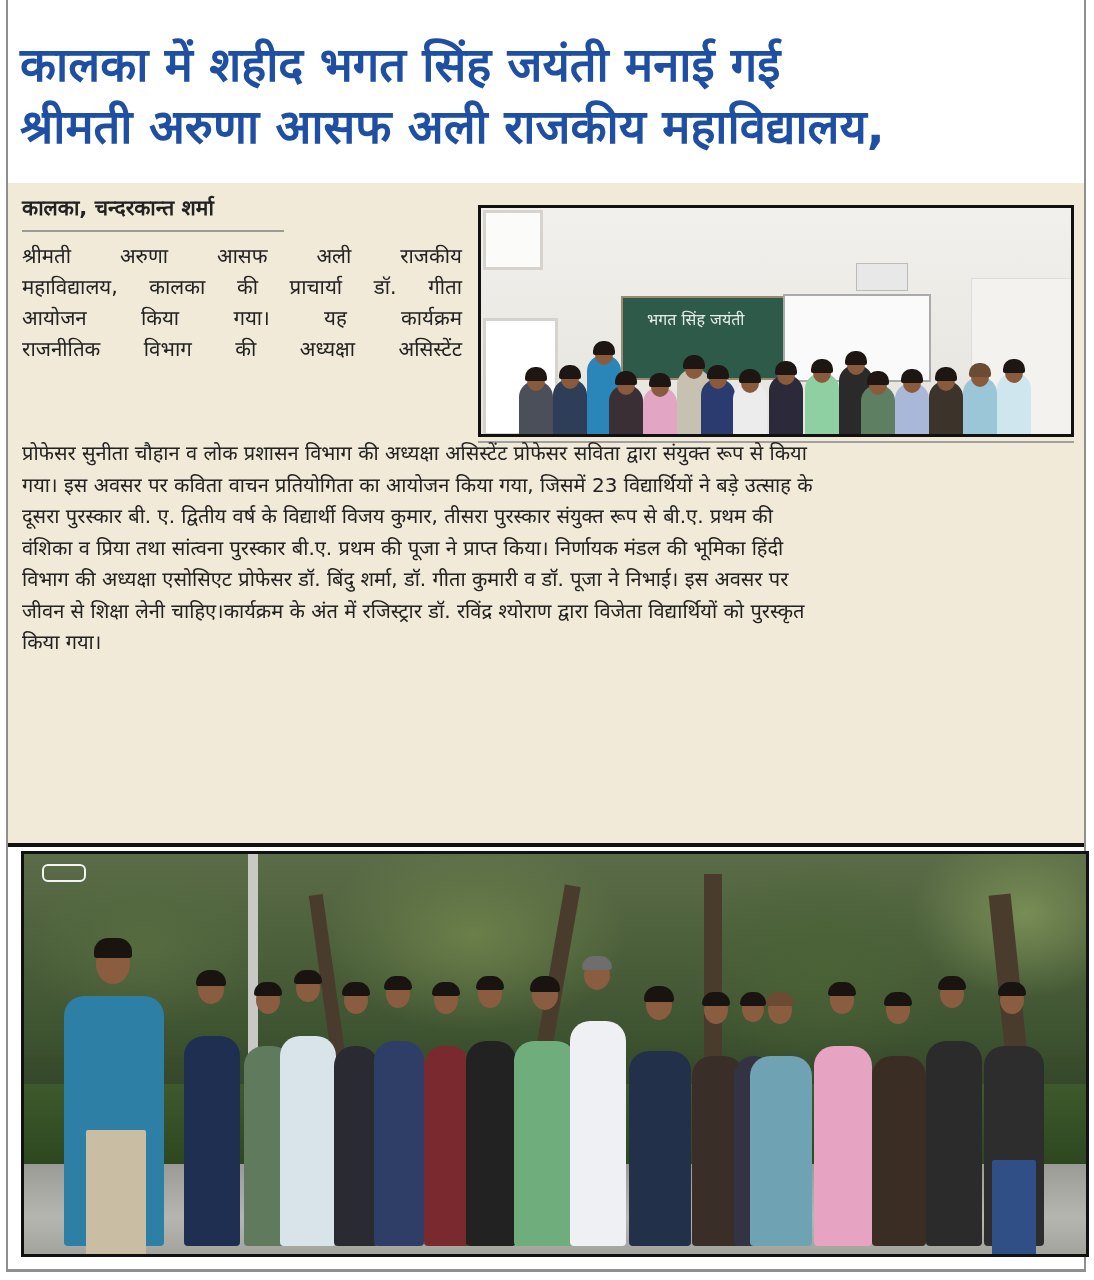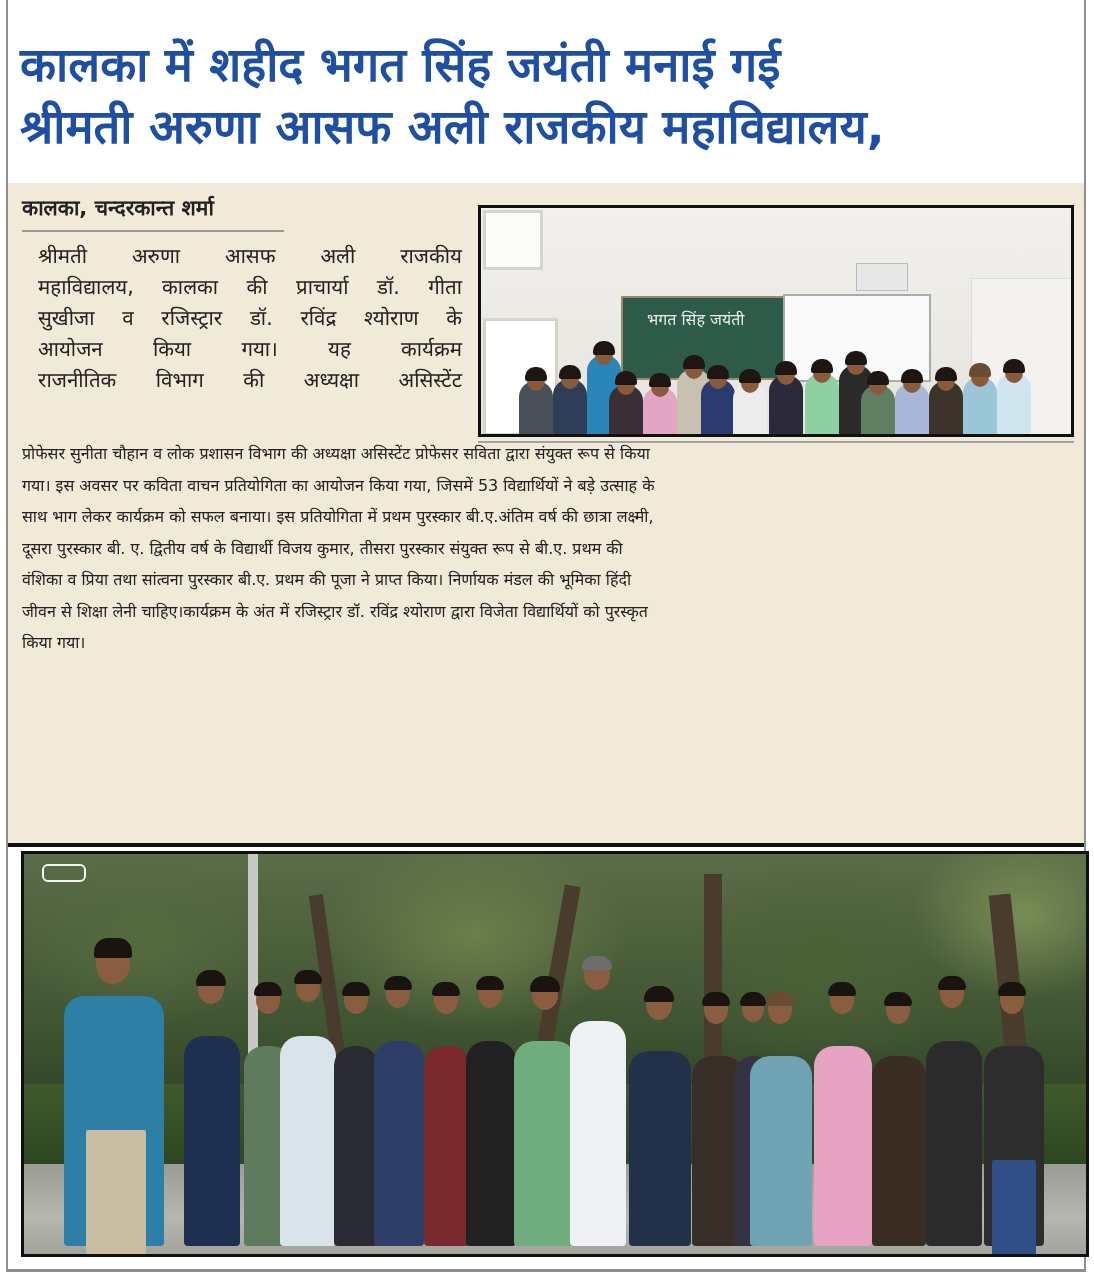--- a/index.html
+++ b/index.html
@@ -3,22 +3,22 @@
 <meta charset="utf-8">
 <style>
   html, body { margin:0; padding:0; }
   body { width:1094px; height:1280px; background:#ffffff; position:relative; overflow:hidden; font-family:"DejaVu Sans", sans-serif; }
   .page { position:absolute; left:6px; top:0; width:1080px; height:1272px; border-left:2px solid #8f8f8f; border-right:2px solid #8f8f8f; border-bottom:3px solid #8f8f8f; background:#ffffff; box-sizing:border-box; }
   .headline { position:absolute; left:12px; top:34px; width:1070px; color:#1e4fa3; font-family:"DejaVu Sans", sans-serif; font-weight:bold; font-size:47px; line-height:62px; letter-spacing:0px; white-space:nowrap; }
   .article { position:absolute; left:0; top:183px; width:1076px; height:660px; background:#f1ead8; }
   .byline { position:absolute; left:14px; top:10px; font-weight:bold; font-size:21px; color:#222; font-family:"DejaVu Sans", sans-serif; }
   .byline-rule { position:absolute; left:14px; top:47px; width:262px; height:2px; background:#9a9a9a; }
   .body-col { position:absolute; left:14px; top:58px; width:440px; font-size:20.5px; line-height:31px; color:#222; text-align:justify; text-align-last:justify; font-family:"DejaVu Sans", sans-serif; }
-  .body-col span { display:block;margin-left:16px; }
-  .body-wide { position:absolute; left:14px; top:255px; width:1052px; font-size:16px; line-height:31.5px; color:#222; font-family:"DejaVu Sans", sans-serif; }
+  .body-col span { display:block; }
+  .body-wide { position:absolute; left:14px; top:255px; width:1052px; font-size:20px; line-height:31.5px; color:#222; font-family:"DejaVu Sans", sans-serif; }
   .body-wide span { display:block; white-space:nowrap; }
   .photo1 { position:absolute; left:470px; top:22px; width:596px; height:232px; border:3px solid #111; box-sizing:border-box; overflow:hidden; background:#c4b5fd; }
   .photo1-rule { position:absolute; left:470px; top:258px; width:596px; height:2px; background:#a0a0a0; }
   .wall { position:absolute; inset:0; background:linear-gradient(180deg,#f1f0ec 0%,#e6e4de 100%); }
   .window { position:absolute; left:2px; top:110px; width:75px; height:118px; background:#fff; border:3px solid #d6d3cc; box-sizing:border-box; }
   .window-top { position:absolute; left:2px; top:2px; width:60px; height:60px; background:#fbfbf9; border:3px solid #d6d3cc; box-sizing:border-box; }
   .chalkboard { position:absolute; left:140px; top:88px; width:160px; height:80px; background:#2e5a4a; border:2px solid #9a8a70; }
   .chalk-text { position:absolute; left:24px; top:10px; color:#e6ece8; font-size:16px; font-family:"DejaVu Sans", sans-serif; }
   .whiteboard { position:absolute; left:302px; top:86px; width:148px; height:88px; background:#fafafa; border:2px solid #aaa; box-sizing:border-box; }
   .projector { position:absolute; left:375px; top:55px; width:50px; height:26px; background:#e8e8e8; border:1px solid #bbb; }
@@ -55,21 +55,20 @@
     <div>श्रीमती अरुणा आसफ अली राजकीय महाविद्यालय,</div>
   </div>
 
   <div class="article">
     <div class="byline">कालका, चन्दरकान्त शर्मा</div>
     <div class="byline-rule"></div>
 
     <div class="body-col">
       <span>श्रीमती अरुणा आसफ अली राजकीय</span>
       <span>महाविद्यालय, कालका की प्राचार्या डॉ. गीता</span>
-      <span>सुखीजा व रजिस्ट्रार डॉ. रविंद्र श्योराण के</span>
       <span>आयोजन किया गया। यह कार्यक्रम</span>
       <span>राजनीतिक विभाग की अध्यक्षा असिस्टेंट</span>
     </div>
 
     <div class="photo1">
       <div class="wall"></div>
       <div class="window-top"></div>
       <div class="window"></div>
       <div class="projector"></div>
       <div class="chalkboard">
@@ -125,24 +124,24 @@
           <div class="hair" style="left:468px;top:30px;background:#6b4b34;"></div>
         <div class="person" style="left:496px;height:70px;background:#cfe6ef;"></div>
           <div class="head" style="left:504px;top:30px;"></div>
           <div class="hair" style="left:502px;top:26px;"></div>
       </div>
     </div>
     <div class="photo1-rule"></div>
 
     <div class="body-wide">
       <span>प्रोफेसर सुनीता चौहान व लोक प्रशासन विभाग की अध्यक्षा असिस्टेंट प्रोफेसर सविता  द्वारा संयुक्त रूप से किया</span>
-      <span>गया। इस अवसर पर कविता वाचन प्रतियोगिता का आयोजन किया गया, जिसमें 53 विद्यार्थियों ने बड़े उत्साह के</span>
-      <span>साथ भाग लेकर कार्यक्रम को सफल बनाया। इस प्रतियोगिता में प्रथम पुरस्कार बी.ए.अंतिम वर्ष की छात्रा लक्ष्मी,</span>
+      <span>गया। इस अवसर पर कविता वाचन प्रतियोगिता का आयोजन किया गया, जिसमें 23 विद्यार्थियों ने बड़े उत्साह के</span>
       <span>दूसरा पुरस्कार बी. ए. द्वितीय वर्ष के विद्यार्थी विजय कुमार, तीसरा पुरस्कार संयुक्त रूप से बी.ए. प्रथम की</span>
       <span>वंशिका व प्रिया तथा सांत्वना पुरस्कार  बी.ए. प्रथम की पूजा ने प्राप्त किया। निर्णायक मंडल की भूमिका हिंदी</span>
+      <span>विभाग  की अध्यक्षा एसोसिएट प्रोफेसर डॉ. बिंदु शर्मा, डॉ. गीता कुमारी व डॉ. पूजा ने निभाई। इस अवसर पर</span>
       <span>जीवन से शिक्षा लेनी चाहिए।कार्यक्रम के अंत में रजिस्ट्रार डॉ. रविंद्र श्योराण द्वारा विजेता विद्यार्थियों को पुरस्कृत</span>
       <span>किया गया।</span>
     </div>
   </div>
 
   <div style="position:absolute;left:0;top:843px;width:1076px;height:4px;background:#111;"></div>
 
   <div class="photo2">
     <div class="trees"></div>
     <div class="trunk" style="left:300px;top:40px;width:14px;height:220px;transform:rotate(-8deg);"></div>

